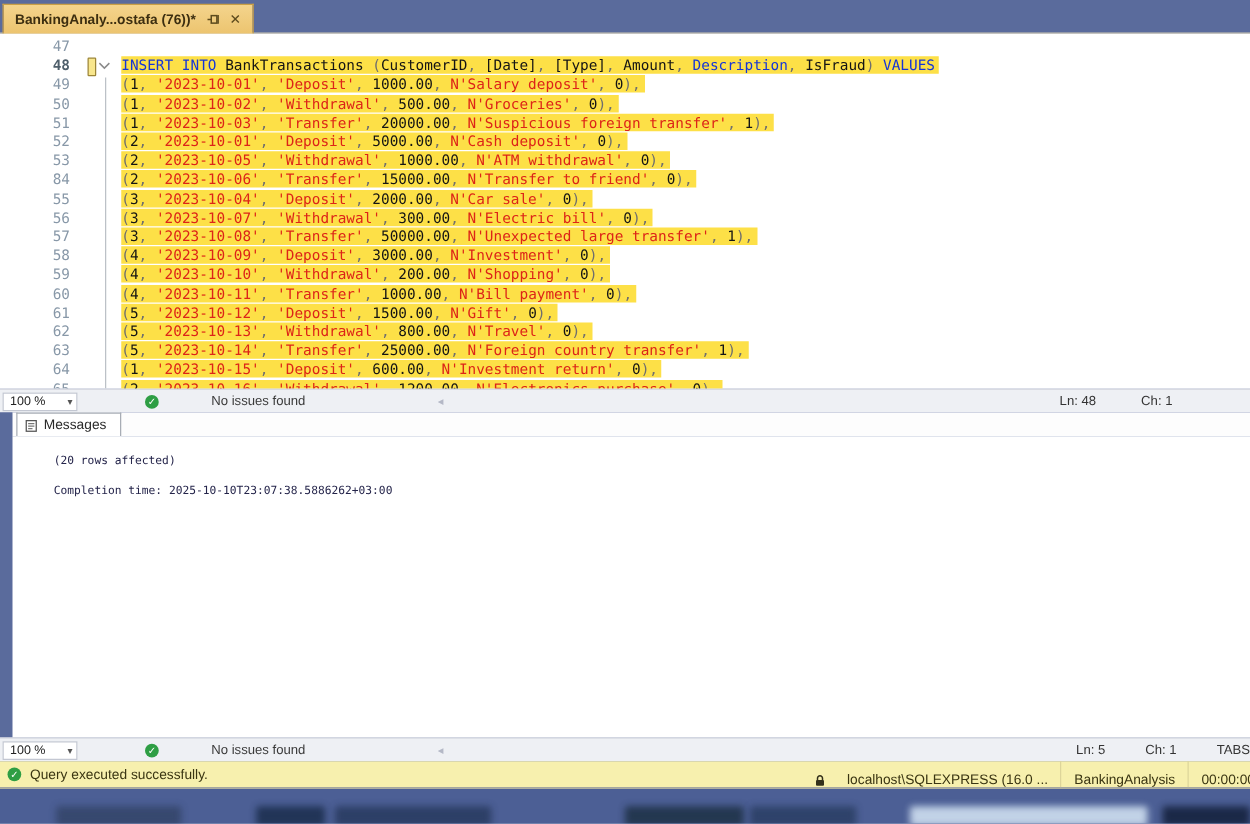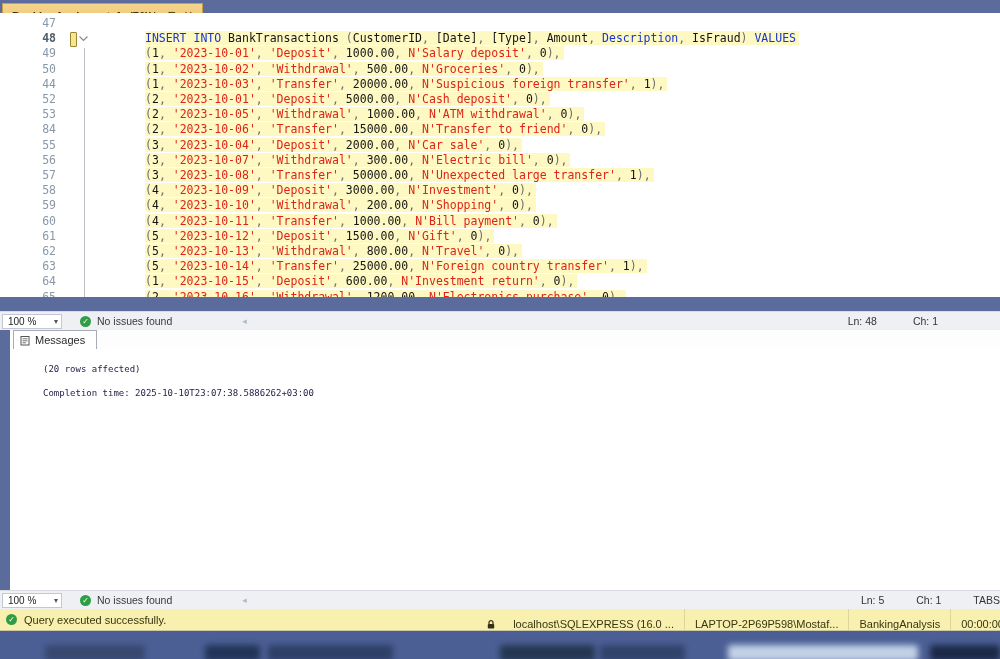--- a/index.html
+++ b/index.html
@@ -10,37 +10,37 @@
   .tabstrip{position:absolute;left:0;top:0;width:100%;height:27px;box-sizing:border-box;
             border-bottom:1px solid #cfc9b0;text-align:center;}
   .doc-tab{position:absolute;left:2px;top:3px;height:24px;box-sizing:border-box;
            background:linear-gradient(#f4d48c,#ecc46f);border:1px solid #c99f45;border-bottom:none;
            display:flex;align-items:center;gap:8px;padding:0 9px;cursor:default;}
   .doc-tab-label{font-size:11px;font-weight:bold;color:#3c2e10;white-space:nowrap;}
   .tab-ico{color:#5c4a1d;display:flex;align-items:center;}
   .tab-close{font-size:11px;font-weight:bold;color:#5c4a1d;}
 
   
-  .editor{position:absolute;left:0;top:13px;width:100%;height:284px;background:#fff;overflow:hidden;}
+  .editor{position:absolute;left:0;top:27px;width:100%;height:284px;background:#fff;overflow:hidden;}
   .mono{font-family:"DejaVu Sans Mono","Liberation Mono",monospace;}
   .gutter{position:absolute;left:0;top:3px;width:56px;text-align:right;
           font-size:11.5px;line-height:15.2px;color:#8898a8;}
   .gutter .ln-cur{color:#4f5f6b;font-weight:bold;}
   .code{position:absolute;left:97px;top:3px;font-size:11.5px;line-height:15.2px;
         color:#141414;white-space:pre;}
-  .sel{background:#fef9c3;padding-right:3px;margin-left:48px;}
+  .sel{background:#fde047;padding-right:3px;}
   .tok-kw{color:#1535d8;} .tok-str{color:#dd2418;} .tok-gr{color:#6e6e6e;} .tok-id{color:#141414;}
   .changebar{position:absolute;left:70px;top:19px;width:5px;height:13px;background:#f8e68c;
              border:1px solid #9c8536;border-radius:1px;}
   .fold-chevron{position:absolute;left:78px;top:22px;}
   .guide{position:absolute;left:84px;top:35px;bottom:0;width:1px;background:#bcc1c7;}
 
   
   .statusbar{position:absolute;left:0;width:100%;height:19px;background:#eef0f4;box-sizing:border-box;
-             border-top:1px solid #d8dae2;display:flex;align-items:center;font-size:10.5px;color:#333;}
+             border-top:1px solid #d8dae2;display:flex;align-items:center;font-size:10.5px;color:#333;gap:36px;}
   .sb1{top:311px;} .sb2{top:590px;}
   .zoombox{width:60px;height:15px;margin-left:2px;box-sizing:border-box;background:#fff;
            border:1px solid #c3c7d2;display:flex;align-items:center;justify-content:space-between;
            padding:0 3px 0 5px;font-size:10px;color:#222;cursor:default;}
   .dd{color:#555;font-size:8px;}
   .okicon{width:11px;height:11px;border-radius:50%;background:#2e9e44;color:#fff;font-size:8px;
           line-height:11px;text-align:center;flex:none;}
   .statusbar .okicon{margin-left:18px;}
   .health{margin-left:6px;color:#3a3a3a;}
   .scroll-arrow{margin-left:70px;color:#b4b8c6;font-size:9px;}
@@ -91,21 +91,21 @@
       <span class="tab-close">✕</span>
     </div>
   </div>
 
   <div class="editor">
     <div class="gutter mono" id="gutter">
         <div>47</div>
         <div class="ln-cur">48</div>
         <div>49</div>
         <div>50</div>
-        <div>44</div>
+        <div>51</div>
         <div>52</div>
         <div>53</div>
         <div>84</div>
         <div>55</div>
         <div>56</div>
         <div>57</div>
         <div>58</div>
         <div>59</div>
         <div>60</div>
         <div>61</div>
@@ -170,23 +170,20 @@
     <span class="exec-label">Query executed successfully.</span>
     <div class="exec-right">
       <div class="exec-seg">
         <svg width="10" height="11" viewBox="0 0 10 11">
             <path d="M3 5 V3.6 a2 2 0 0 1 4 0 V5" fill="none" stroke="#33301a" stroke-width="1.2"></path>
             <rect x="1.8" y="5" width="6.4" height="4.6" rx="0.8" fill="#33301a"></rect>
           </svg>
         <span>localhost\SQLEXPRESS (16.0 ...</span>
       </div>
       <div class="exec-seg">
-        <span>LAPTOP-2P69P598\Mostaf...</span>
-      </div>
-      <div class="exec-seg">
         <span>BankingAnalysis</span>
       </div>
       <div class="exec-seg">
         <span>00:00:00</span>
       </div>
     </div>
   </div>
 
   <div class="bottomstrip">
     <div class="blob" style="left:45px;width:100px;background:#35466b;"></div>

